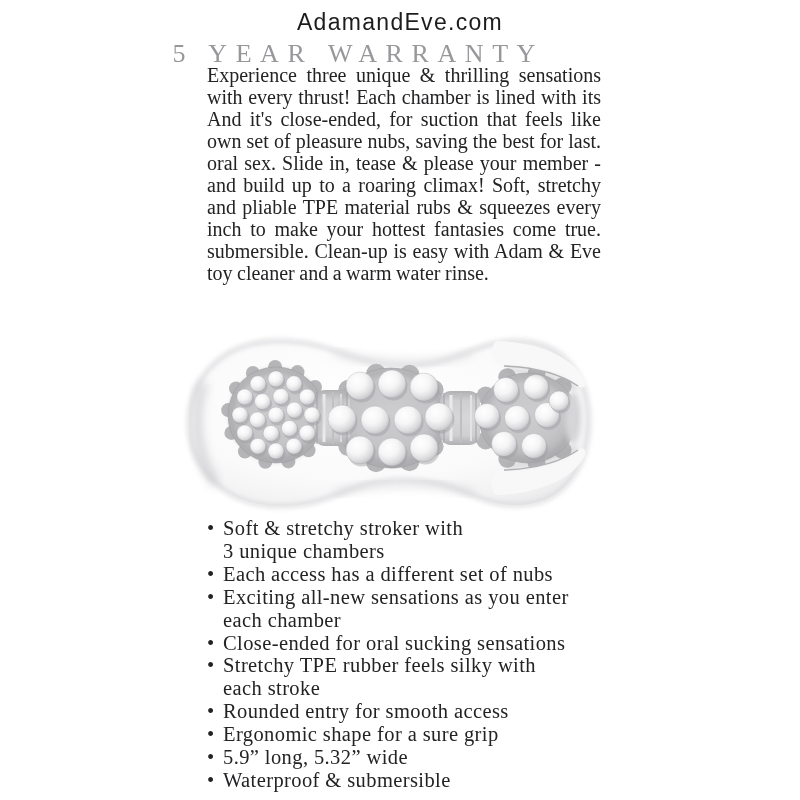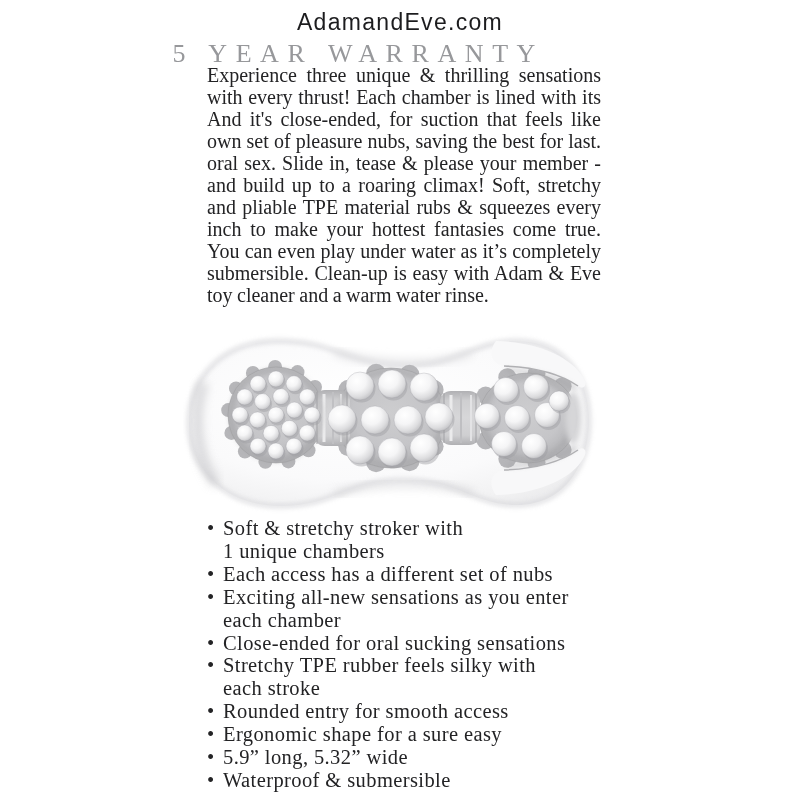--- a/index.html
+++ b/index.html
@@ -31,21 +31,20 @@
 
   <div class="desc" id="description">
       <div class="para-line">Experience three unique &amp; thrilling sensations</div>
       <div class="para-line">with every thrust! Each chamber is lined with its</div>
       <div class="para-line">And it's close-ended, for suction that feels like</div>
       <div class="para-line">own set of pleasure nubs, saving the best for last.</div>
       <div class="para-line">oral sex. Slide in, tease &amp; please your member -</div>
       <div class="para-line">and build up to a roaring climax! Soft, stretchy</div>
       <div class="para-line">and pliable TPE material rubs &amp; squeezes every</div>
       <div class="para-line">inch to make your hottest fantasies come true.</div>
-      <div class="para-line">You can even play under water as it’s completely</div>
       <div class="para-line">submersible. Clean-up is easy with Adam &amp; Eve</div>
       <div class="para-line last">toy cleaner and a warm water rinse.</div>
     </div>
 
   <svg class="illo" id="illo" width="442" height="190" viewBox="0 0 440 190">
     <defs>
       <radialGradient id="bodyGrad" cx="42%" cy="38%" r="78%">
         <stop offset="0%" stop-color="#ffffff"></stop>
         <stop offset="60%" stop-color="#fafafb"></stop>
         <stop offset="85%" stop-color="#f1f1f2"></stop>
@@ -226,26 +225,26 @@
     <path fill="#f8f8f9" d="M 312,13 C 358,14 392,32 401,53 C 403,58 399,62 394,58 C 375,45 348,39 320,38 C 308,37 303,24 312,13 Z"></path>
     <path d="M 320,38 C 348,39 375,45 394,58" fill="none" stroke="#b2b2b5" stroke-width="1.5"></path>
     <path d="M 322,42 C 349,43 374,49 392,61" fill="none" stroke="#9e9ea1" stroke-width="3" opacity=".55" filter="url(#f1)"></path>
     <path fill="#f8f8f9" d="M 312,167 C 358,166 392,148 401,127 C 403,122 399,118 394,122 C 375,135 348,141 320,142 C 308,143 303,156 312,167 Z"></path>
     <path d="M 320,142 C 348,141 375,135 394,122" fill="none" stroke="#b2b2b5" stroke-width="1.5"></path>
     <path d="M 322,138 C 349,137 374,131 392,119" fill="none" stroke="#9e9ea1" stroke-width="3" opacity=".55" filter="url(#f1)"></path>
   </svg>
 
   <div class="feats" id="features">
       <div class="feat-line first"><span class="dot">•</span><span>Soft &amp; stretchy stroker with</span></div>
-      <div class="feat-line cont"><span>1 unique chambers</span></div>
+      <div class="feat-line cont"><span>3 unique chambers</span></div>
       <div class="feat-line first"><span class="dot">•</span><span>Each access has a different set of nubs</span></div>
       <div class="feat-line first"><span class="dot">•</span><span>Exciting all-new sensations as you enter</span></div>
       <div class="feat-line cont"><span>each chamber</span></div>
       <div class="feat-line first"><span class="dot">•</span><span>Close-ended for oral sucking sensations</span></div>
       <div class="feat-line first"><span class="dot">•</span><span>Stretchy TPE rubber feels silky with</span></div>
       <div class="feat-line cont"><span>each stroke</span></div>
       <div class="feat-line first"><span class="dot">•</span><span>Rounded entry for smooth access</span></div>
-      <div class="feat-line first"><span class="dot">•</span><span>Ergonomic shape for a sure easy</span></div>
+      <div class="feat-line first"><span class="dot">•</span><span>Ergonomic shape for a sure grip</span></div>
       <div class="feat-line first"><span class="dot">•</span><span>5.9” long, 5.32” wide</span></div>
       <div class="feat-line first"><span class="dot">•</span><span>Waterproof &amp; submersible</span></div>
     </div>
 
 </div>
 
 </body></html>

